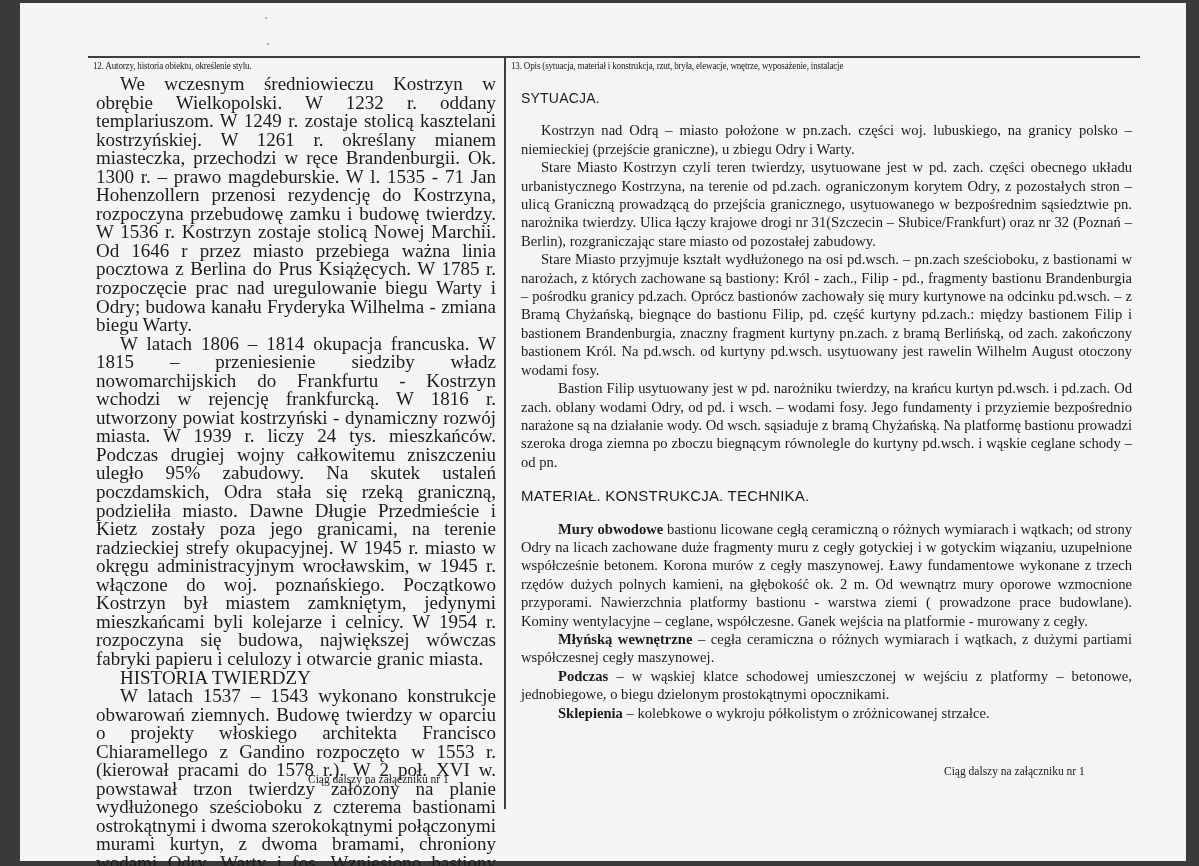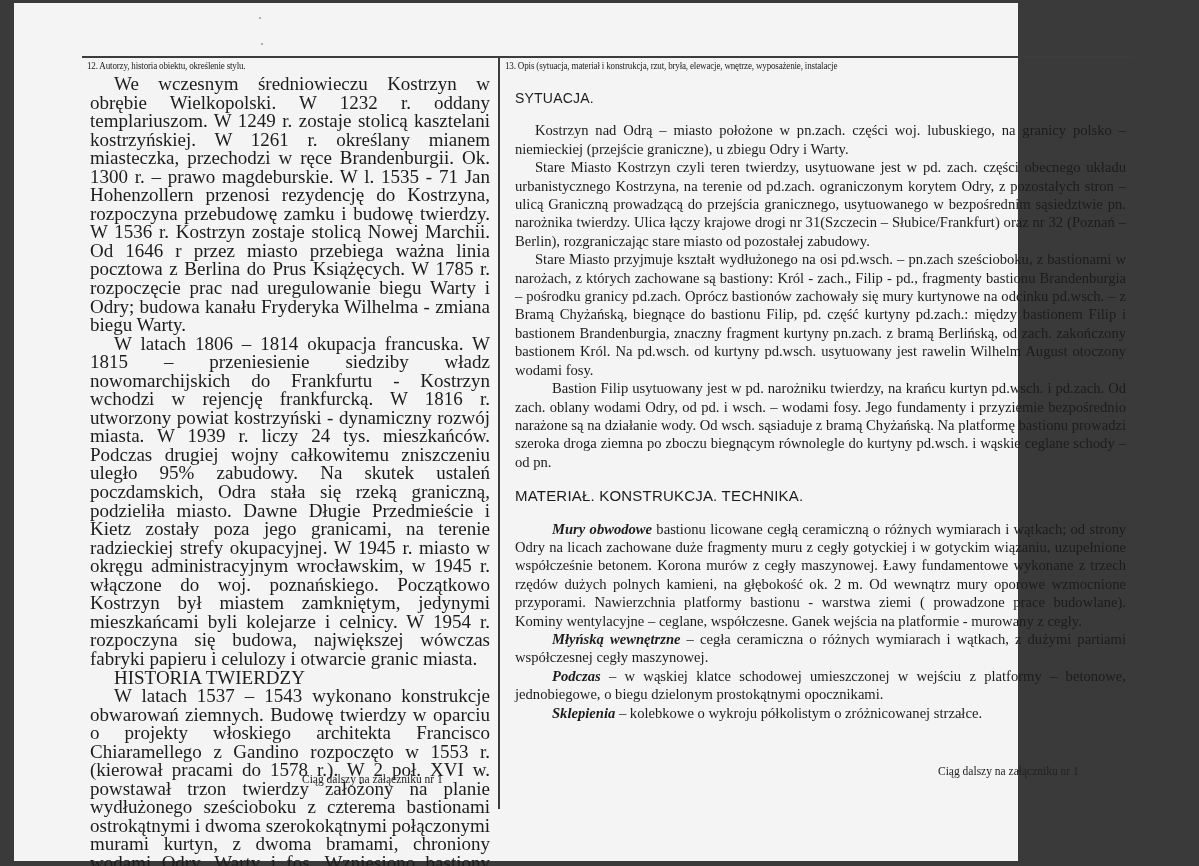--- a/index.html
+++ b/index.html
@@ -3,21 +3,21 @@
 <meta charset="utf-8">
 <style>
   html, body { margin: 0; padding: 0; }
   body {
     width: 1199px; height: 866px; overflow: hidden;
     background: #3a3a3a;
     font-family: "Liberation Serif", serif;
     color: #1c1c1c;
   }
   .page {
-    position: absolute; left: 14px; top: 3px; width: 1004px; height: 858px;
+    position: absolute; left: 20px; top: 3px; width: 1166px; height: 858px;
     background: #f4f4f4;
   }
   .top-rule {
     position: absolute; left: 68px; top: 53px; width: 1052px; height: 2px; background: #3c3c3c;
   }
   .col-divider {
     position: absolute; left: 484px; top: 55px; width: 2px; height: 751px; background: #3c3c3c;
   }
   .col-header {
     position: absolute; top: 57px; font-size: 10.5px; letter-spacing: -0.2px; color: #222;
@@ -35,21 +35,21 @@
     font-size: 14.6px; line-height: 18.4px; text-align: justify;
   }
   .col-right p { margin: 0; text-indent: 20px; }
   .col-right p.deep { text-indent: 37px; }
   .section-title {
     font-family: "Liberation Sans", sans-serif; font-size: 15px; letter-spacing: 0.2px;
     margin-left: 35px; text-indent: 0 !important;
   }
   .section-title.s1 { margin-bottom: 14px; font-size: 14px; }
   .section-title.s2 { margin-top: 16px; margin-bottom: 14px; }
-  .term { font-weight: bold; font-style: italic; }
+  .term { font-weight: bold; }
   .continue-note {
     position: absolute; font-size: 11.5px; color: #222; white-space: nowrap;
   }
   .speck { position: absolute; width: 2px; height: 2px; background: #999; border-radius: 1px; }
 </style>
 </head>
 <body>
 
 <div class="page">
   <span class="speck" style="left:245px;top:14px;"></span>

